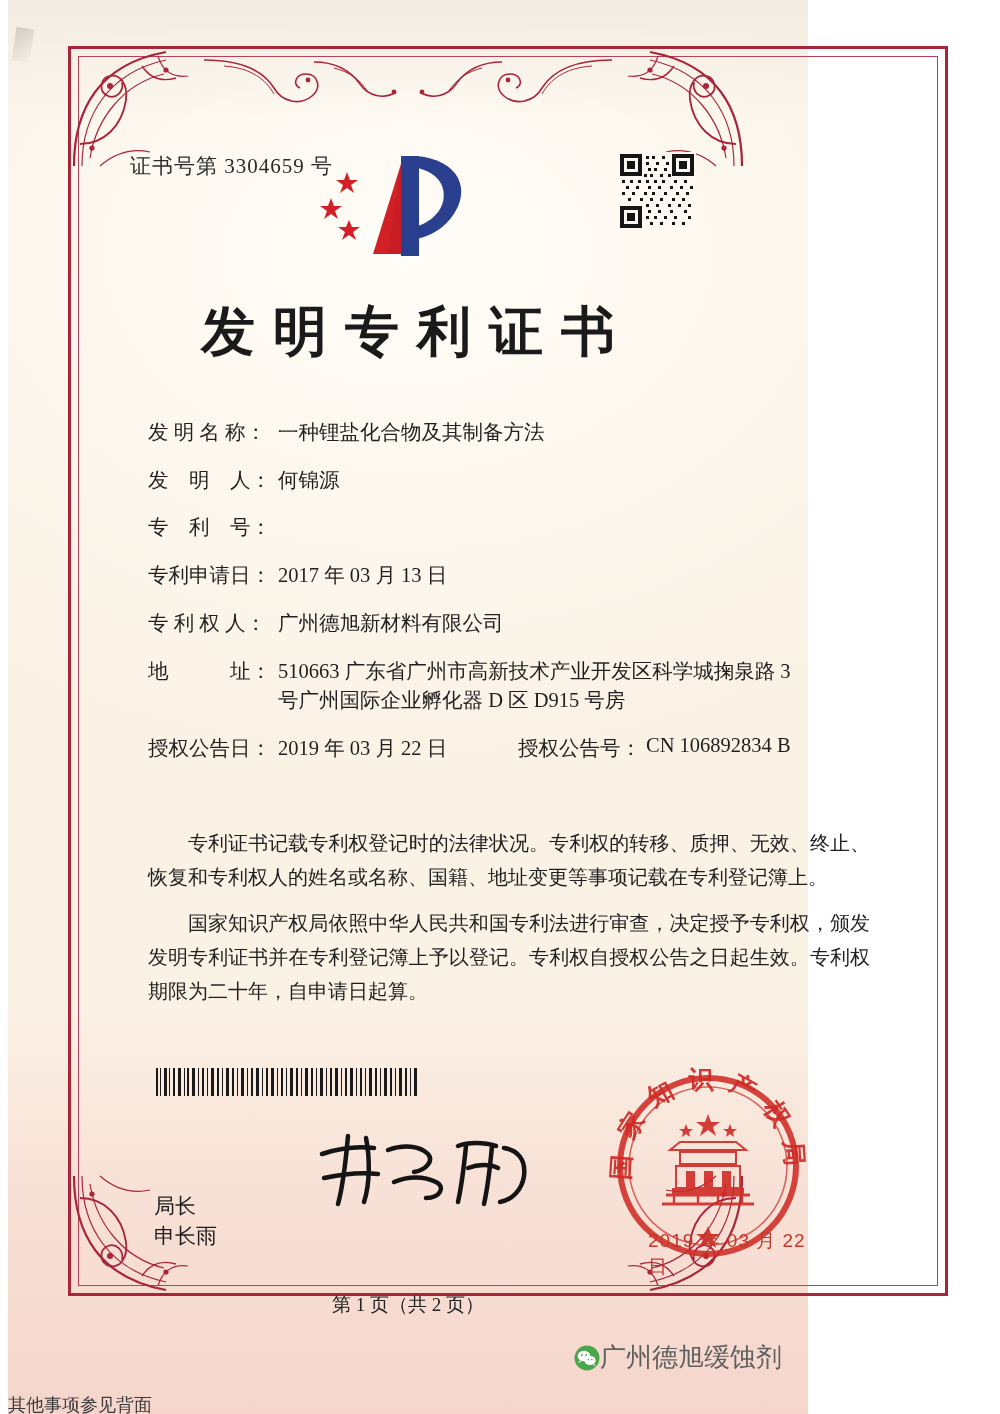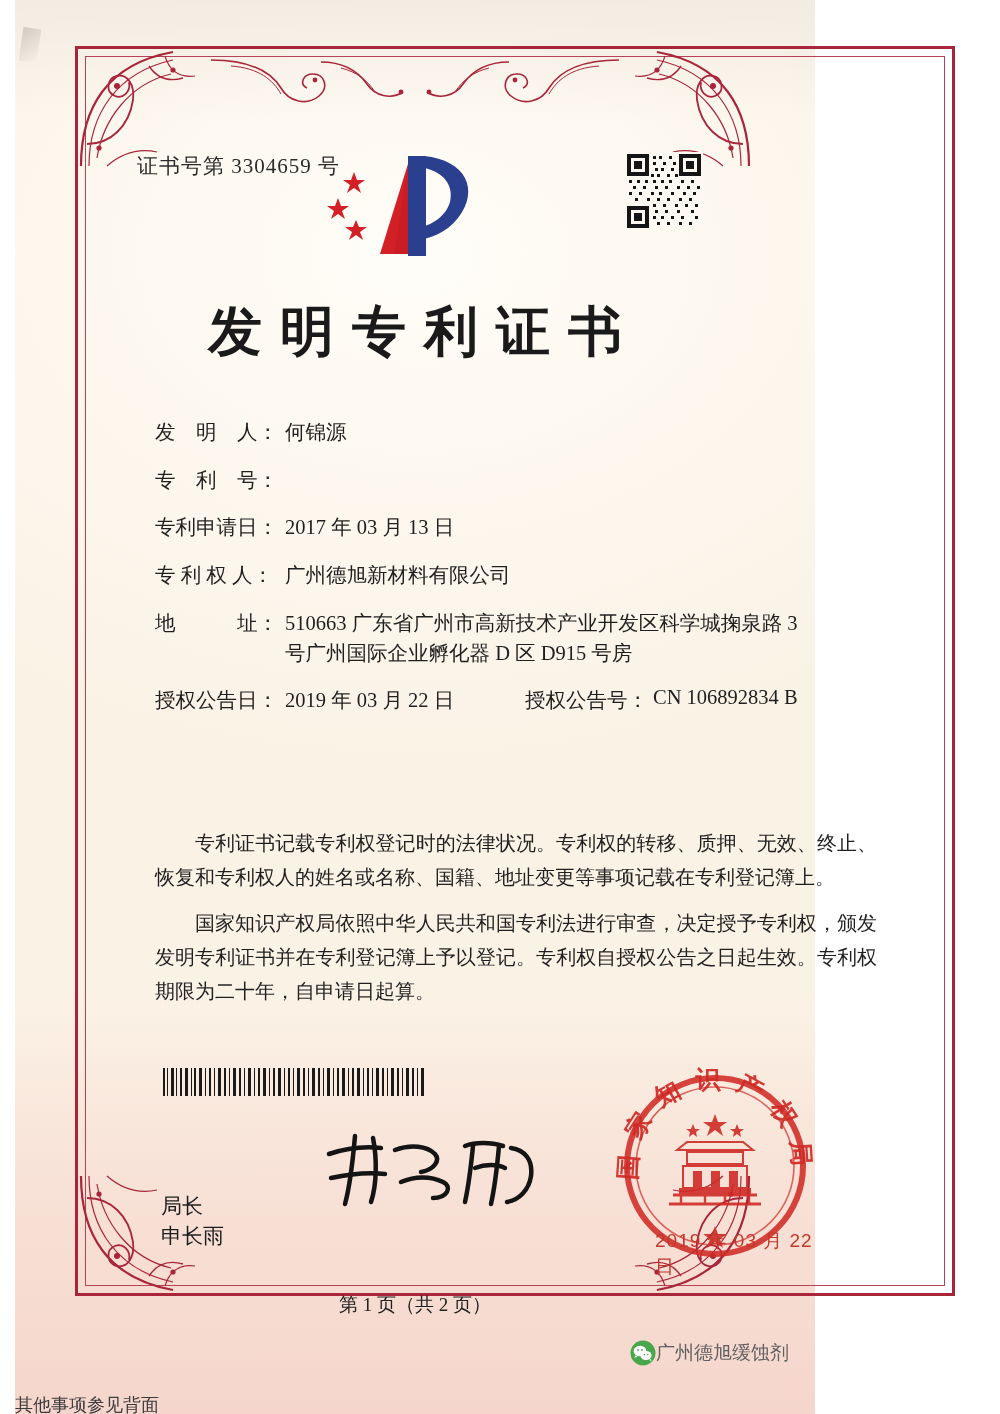--- a/index.html
+++ b/index.html
@@ -11,21 +11,21 @@
     width: 1000px;
     height: 1414px;
     font-family: "Liberation Serif", "DejaVu Serif", serif;
     position: relative;
     overflow: hidden;
   }
 
   
   #certificate-page {
     position: absolute;
-    left: 15px; top: 0;
+    left: 8px; top: 0;
     width: 800px;
     height: 1414px;
     background:
       radial-gradient(ellipse 700px 500px at 50% 18%, #fffdf8 0%, #fdf8ef 45%, #fbf2e6 100%),
       linear-gradient(180deg, #fdf9f2 0%, #fbf4e9 55%, #f7ece0 100%);
   }
   
   #paper-wash-bottom {
     position: absolute;
     left: 0; right: 0; bottom: 0;
@@ -219,21 +219,21 @@
   }
 
   
   #wechat-tag {
     position: absolute;
     right: 26px; top: 1340px;
     display: flex;
     align-items: center;
     gap: 0;
     color: #5f5f5f;
-    font-size: 19px;
+    font-size: 26px;
   }
   #wechat-icon {
     width: 26px; height: 26px;
   }
   
   #scan-artifact {
     position: absolute;
     left: 6px; top: 28px;
     width: 18px; height: 34px;
     background: linear-gradient(135deg, rgba(150,140,130,0.35), rgba(255,255,255,0));
@@ -451,20 +451,24 @@
           <rect x="54" y="70" width="3" height="3"></rect>
           <rect x="64" y="70" width="3" height="3"></rect>
       </g>
     </svg>
   </div>
 
   <div id="doc-title">发明专利证书</div>
 
   <div id="fields">
 
+    <div class="field-row">
+      <div class="field-label">发 明 名 称：</div>
+      <div class="field-value">一种锂盐化合物及其制备方法</div>
+    </div>
 
     <div class="field-row">
       <div class="field-label">发　明　人：</div>
       <div class="field-value">何锦源</div>
     </div>
 
     <div class="field-row">
       <div class="field-label">专　利　号：</div>
     </div>
 

